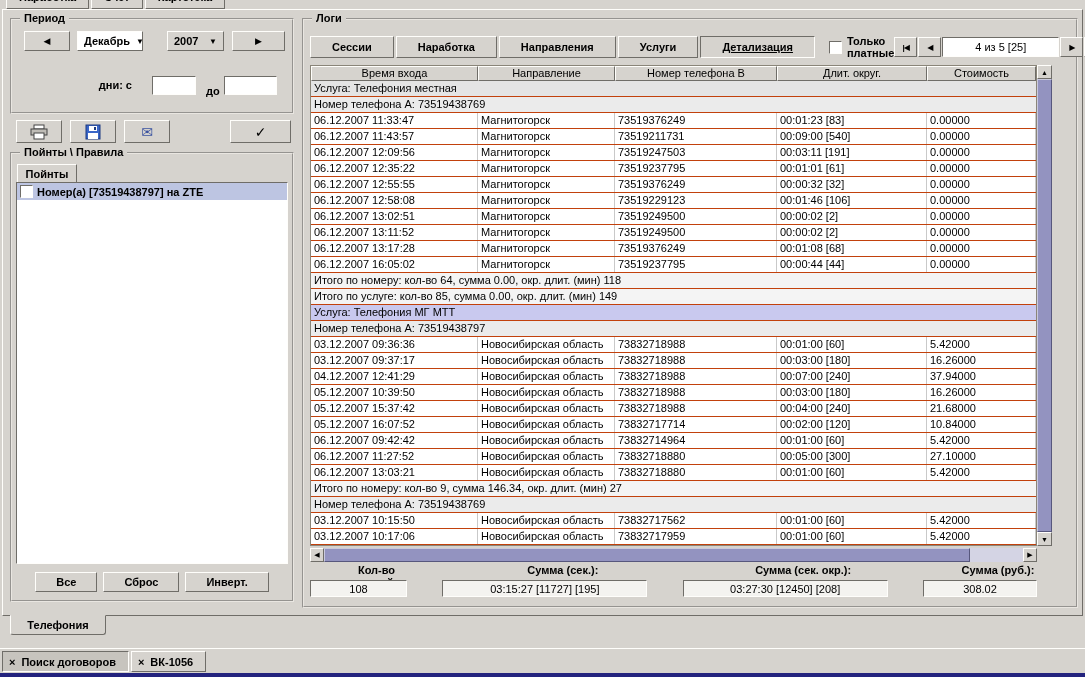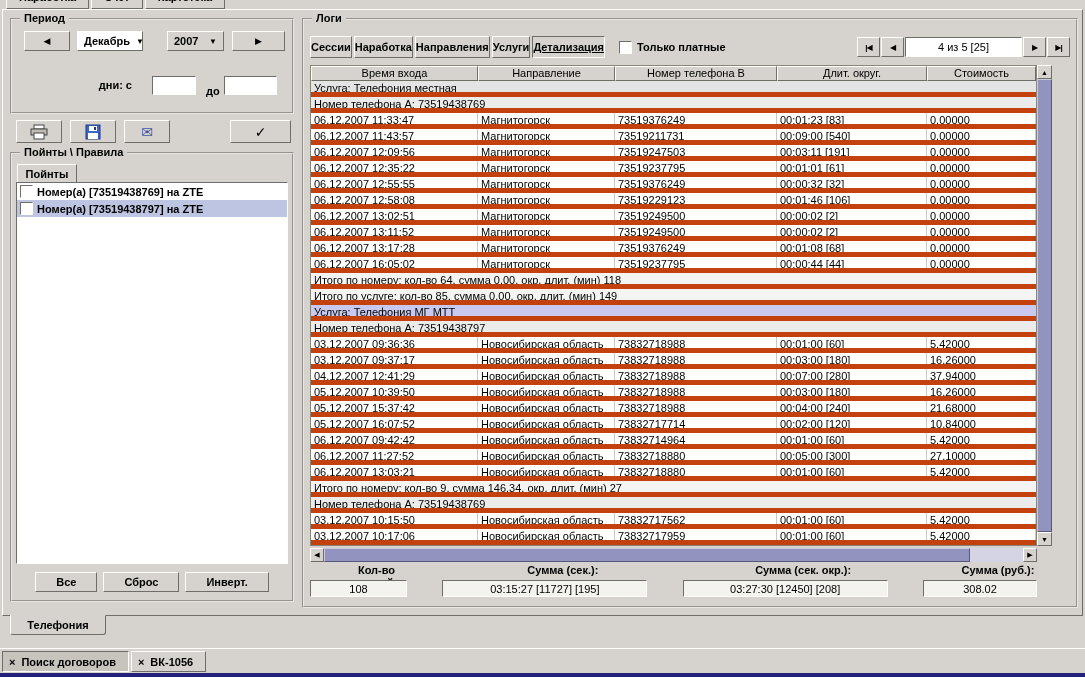--- a/index.html
+++ b/index.html
@@ -34,28 +34,28 @@
   #pointsList{left:16px;top:182px;width:272px;height:382px;overflow:hidden;}
   .pitem{display:flex;align-items:center;height:17px;padding:0 2px 0 3px;gap:4px;font-weight:bold;white-space:nowrap;}
   .pitem.sel{background:#bdc5e2;}
   .cb{width:13px;height:13px;min-width:13px;background:#fff;border:1px solid;border-color:#6f6d68 #fffefb #fffefb #6f6d68;display:flex;align-items:center;justify-content:center;font-size:10px;line-height:10px;}
   #pointsButtons{left:16px;top:572px;width:272px;height:20px;display:flex;justify-content:center;gap:6px;}
   .pbtn2{height:20px;padding:0 20px;}
   
   #logsBox{left:302px;top:18px;width:776px;height:590px;}
   #logsTabRow{left:310px;top:35px;width:760px;height:24px;display:flex;align-items:center;}
   #logsTabs{display:flex;gap:2px;}
-  .logtab{height:22px;padding:0 0;}
+  .logtab{height:22px;padding:0 21px;}
   #paidOnly{display:flex;align-items:center;gap:5px;margin-left:14px;font-weight:bold;}
   #pager{margin-left:auto;display:flex;align-items:center;gap:1px;}
   .pbtn{width:23px;height:20px;font-size:8px;letter-spacing:-1px;font-weight:bold;}
   .pfield{width:117px;height:20px;background:#fff;border:1px solid;border-color:#6f6d68 #fffefb #fffefb #6f6d68;display:flex;align-items:center;justify-content:center;}
   
   #logTable{left:310px;top:65px;width:727px;height:481px;background:#fff;border:1px solid #8a8579;overflow:hidden;}
-  .trow{display:grid;grid-template-columns:167px 137px 162px 150px 1fr;height:16px;line-height:15px;border-bottom:5px solid #c2410c;}
+  .trow{display:grid;grid-template-columns:167px 137px 162px 150px 1fr;height:16px;line-height:15px;border-bottom:1px solid #c2410c;}
   .trow.hdr{height:15px;line-height:13px;border-bottom:none;}
   .hcell{background:#d6d3ce;border:1px solid;border-color:#fffefb #6f6d68 #6f6d68 #fffefb;text-align:center;overflow:hidden;white-space:nowrap;}
   .cell{padding:0 3px;border-right:1px solid #c9c9c9;overflow:hidden;white-space:nowrap;}
   .grp{grid-column:1/-1;padding:0 3px;overflow:hidden;white-space:nowrap;}
   .grp.service{background:#e4e4e4;}
   .grp.service_alt{background:#c9c9ef;}
   .grp.number{background:#ebebeb;}
   .grp.total{background:#f4f4f4;}
   
   #vScroll{left:1037px;top:65px;width:15px;height:481px;background:#d4d4e4;}
@@ -133,24 +133,20 @@
   <span class="checkglyph">✓</span>
 </div>
 
 <div class="abs gbox" id="pointsBox">
   <span class="legend">Пойнты \ Правила</span>
 </div>
 <div class="abs btn" id="pointsTab">
     <span>Пойнты</span>
   </div>
 <div class="abs sunken" id="pointsList">
-    <div class="pitem">
-      <div class="cb"></div>
-      <div class="plabel">Номер(а) [73519438769] на ZTE</div>
-    </div>
     <div class="pitem sel">
       <div class="cb"></div>
       <div class="plabel">Номер(а) [73519438797] на ZTE</div>
     </div>
   </div>
 <div class="abs" id="pointsButtons">
     <div class="btn pbtn2">Все</div>
     <div class="btn pbtn2">Сброс</div>
     <div class="btn pbtn2">Инверт.</div>
   </div>
@@ -286,21 +282,21 @@
       <div class="cell">03.12.2007 09:37:17</div>
       <div class="cell">Новосибирская область</div>
       <div class="cell">73832718988</div>
       <div class="cell">00:03:00 [180]</div>
       <div class="cell">16.26000</div>
     </div>
     <div class="trow">
       <div class="cell">04.12.2007 12:41:29</div>
       <div class="cell">Новосибирская область</div>
       <div class="cell">73832718988</div>
-      <div class="cell">00:07:00 [280]</div>
+      <div class="cell">00:07:00 [240]</div>
       <div class="cell">37.94000</div>
     </div>
     <div class="trow">
       <div class="cell">05.12.2007 10:39:50</div>
       <div class="cell">Новосибирская область</div>
       <div class="cell">73832718988</div>
       <div class="cell">00:03:00 [180]</div>
       <div class="cell">16.26000</div>
     </div>
     <div class="trow">

